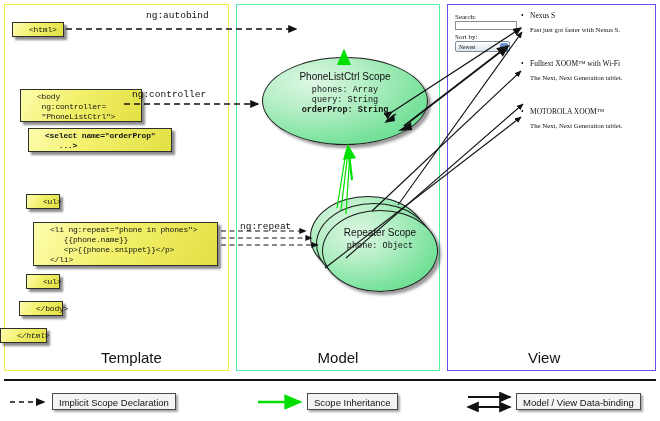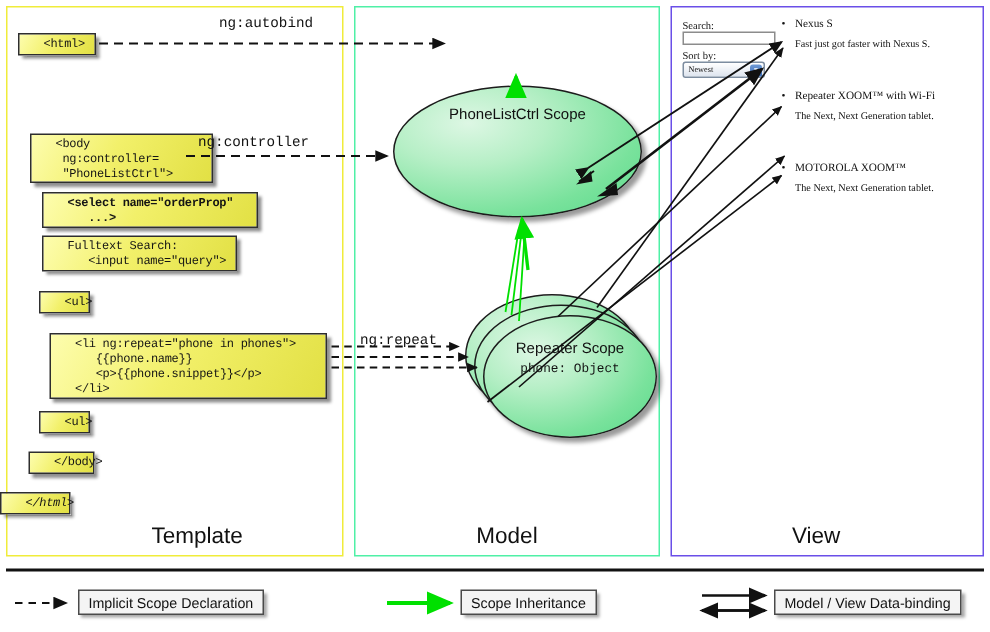--- a/index.html
+++ b/index.html
@@ -245,38 +245,41 @@
   <div class="panel" id="panel-view">
     <div class="panel-label">View</div>
   </div>
 
   <div class="codebox" id="box-html">&lt;html&gt;</div>
   <div class="codebox" id="box-body">&lt;body
  ng:controller=
  "PhoneListCtrl"&gt;</div>
   <div class="codebox b" id="box-select">&lt;select name="orderProp"
    ...&gt;</div>
-  <div class="codebox" id="box-fulltext">Fulltext Search:
-   &lt;input name="query"&gt;</div>
   <div class="codebox" id="box-ul1">&lt;ul&gt;</div>
   <div class="codebox" id="box-li">&lt;li ng:repeat="phone in phones"&gt;
    {{phone.name}}
    &lt;p&gt;{{phone.snippet}}&lt;/p&gt;
 &lt;/li&gt;</div>
   <div class="codebox" id="box-ul2">&lt;ul&gt;</div>
   <div class="codebox" id="box-bodyend">&lt;/body&gt;</div>
   <div class="codebox" id="box-htmlend">&lt;/html&gt;</div>
 
   <div class="ellipse" id="ell-rep-back2"></div>
   <div class="ellipse" id="ell-rep-back1"></div>
 
 
   <div class="ellipse" id="ell-ctrl">
     <div class="ell-title">PhoneListCtrl
 Scope</div>
+    <div class="ell-props">
+      <div>phones: Array</div>
+      <div>query: String</div>
+      <div class="bold">orderProp: String</div>
+    </div>
   </div>
 
   <div class="ellipse" id="ell-rep">
     <div class="ell-title">Repeater
 Scope</div>
     <div class="ell-props">
       <div>phone: Object</div>
     </div>
   </div>
 
@@ -287,21 +290,21 @@
   <div id="view-sort-select">
     <span>Newest</span>
     <span class="arrowbox">▾</span>
   </div>
 
   <div class="phone-item" id="phone-0">
     <div class="phone-name">Nexus S</div>
     <div class="phone-snip">Fast just got faster with Nexus S.</div>
   </div>
   <div class="phone-item" id="phone-1">
-    <div class="phone-name">Repeater XOOM™ with Wi-Fi</div>
+    <div class="phone-name">Fulltext XOOM™ with Wi-Fi</div>
     <div class="phone-snip">The Next, Next Generation tablet.</div>
   </div>
   <div class="phone-item" id="phone-2">
     <div class="phone-name">MOTOROLA XOOM™</div>
     <div class="phone-snip">The Next, Next Generation tablet.</div>
   </div>
 
   <svg id="arrows" width="660" height="421" viewBox="0 0 660 421">
     <defs>
       <marker id="mk-black" markerWidth="7" markerHeight="7" refX="6" refY="3" orient="auto">

